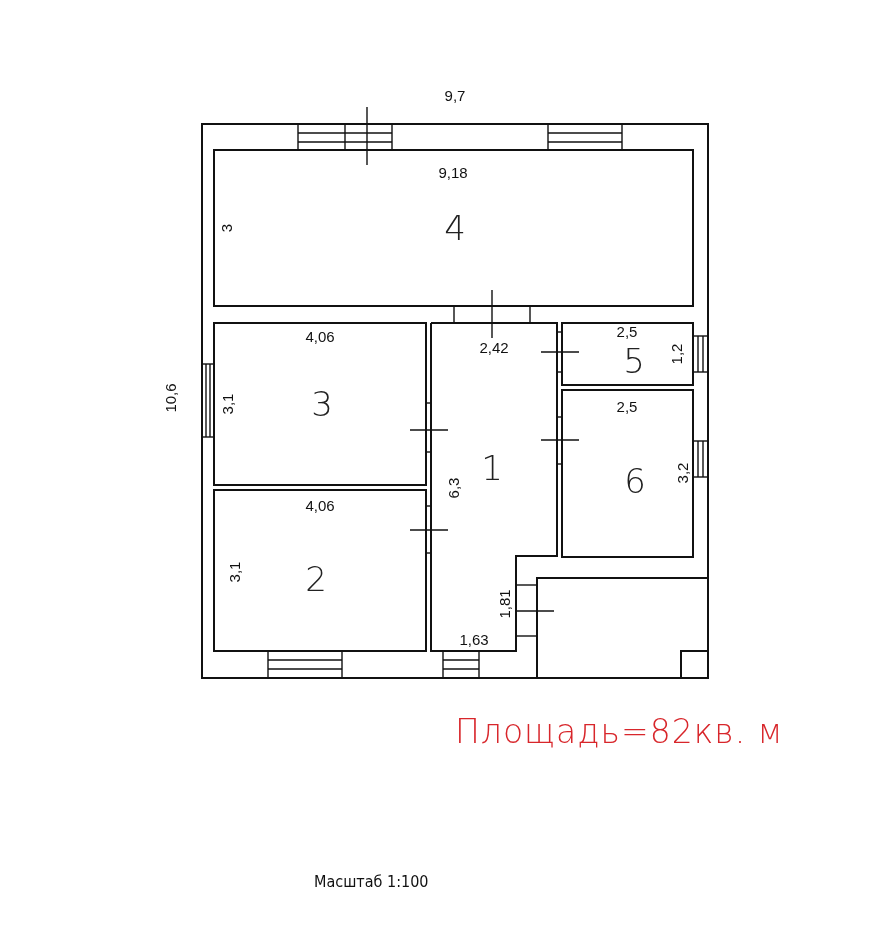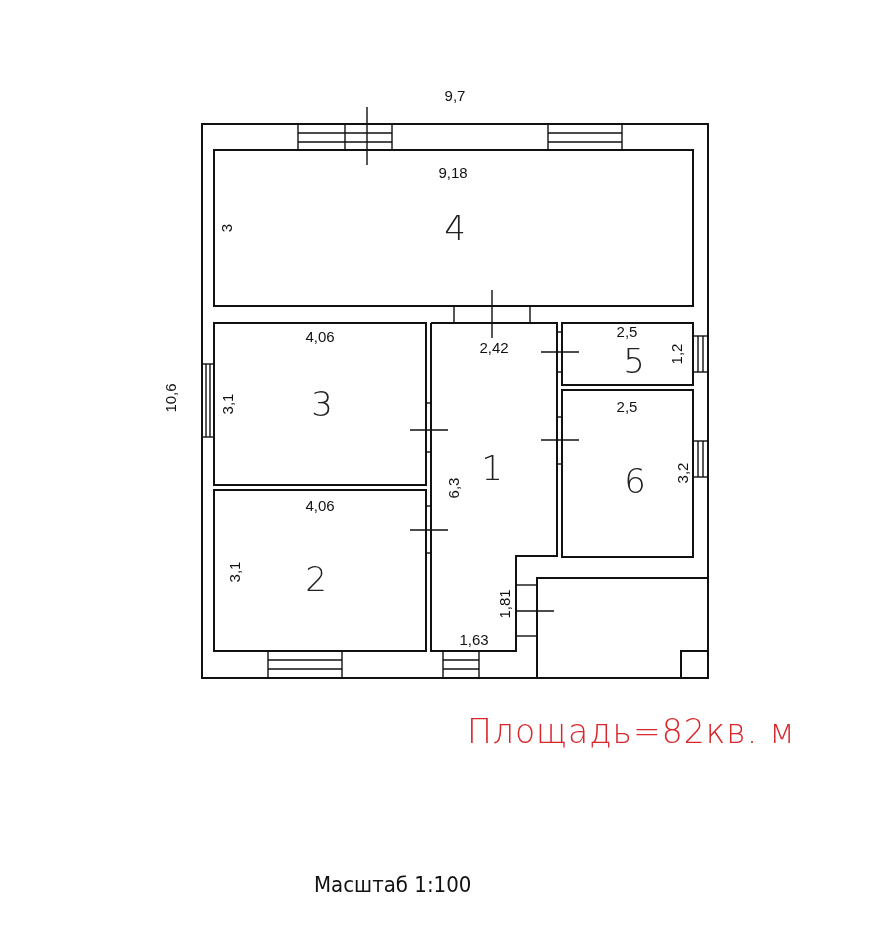--- a/index.html
+++ b/index.html
@@ -1,21 +1,21 @@
 <!DOCTYPE html>
 <html><head>
 <meta charset="utf-8">
 <style>
   html, body { margin:0; padding:0; background:#ffffff; }
   body { width:886px; height:949px; position:relative; overflow:hidden; font-family:"Liberation Sans", sans-serif; }
   svg { position:absolute; left:0; top:0; }
   .dim { font-family:"Liberation Sans", sans-serif; font-size:15px; fill:#111; }
   .room-num { font-family:"DejaVu Sans", sans-serif; font-size:34px; font-weight:200; fill:#222; }
-  .area { position:absolute; left:455px; top:712px; font-family:"DejaVu Sans", sans-serif; font-size:33px; font-weight:200; color:#d8262b; letter-spacing:1px;margin-left:12px; }
-  .scale { position:absolute; left:314px; top:872px; font-family:"DejaVu Sans Condensed","DejaVu Sans", sans-serif; font-size:22px; color:#111; }
+  .area { position:absolute; left:455px; top:712px; font-family:"DejaVu Sans", sans-serif; font-size:33px; font-weight:200; color:#d8262b; letter-spacing:1px; }
+  .scale { position:absolute; left:314px; top:872px; font-family:"DejaVu Sans Condensed","DejaVu Sans", sans-serif; font-size:16px; color:#111; }
   .w { stroke:#111; stroke-width:2; fill:none; }
   .t { stroke:#111; stroke-width:1.4; fill:none; }
 </style>
 </head>
 <body>
 
 <svg width="886" height="949" viewBox="0 0 886 949">
 
   <rect class="w" x="202" y="124" width="506" height="554"></rect>
 

